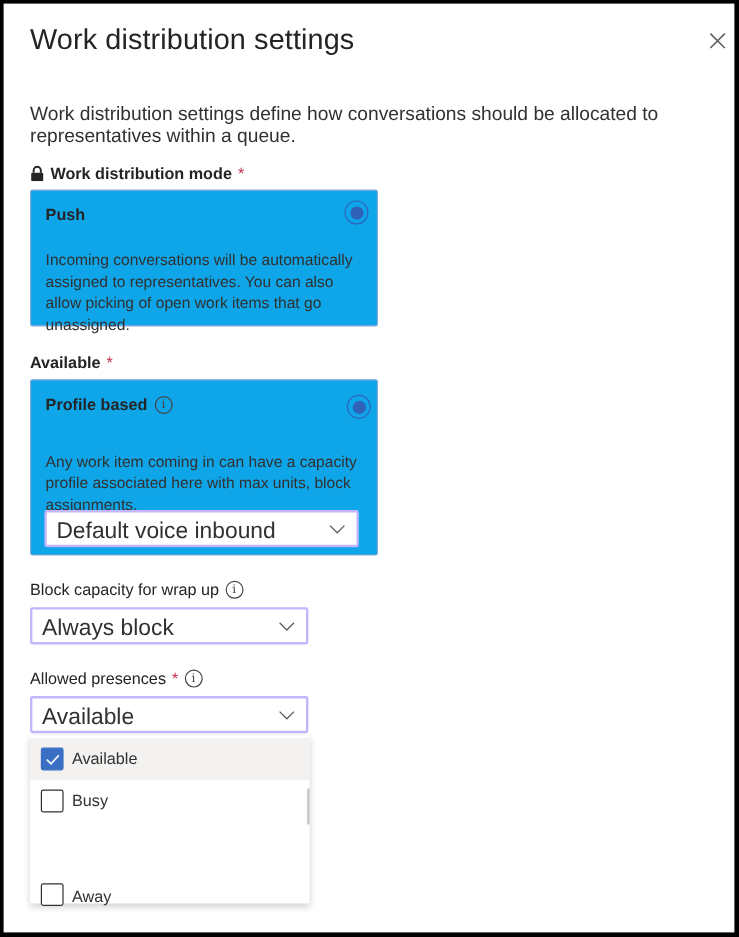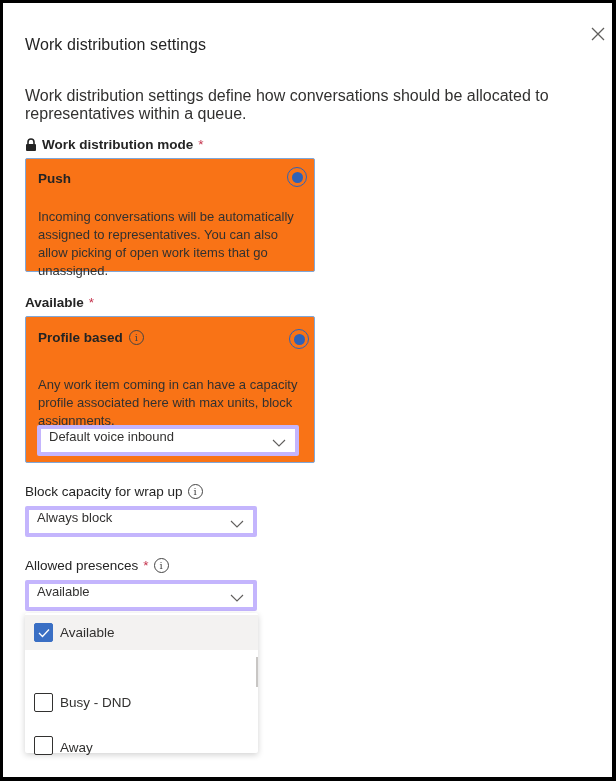--- a/index.html
+++ b/index.html
@@ -4,58 +4,58 @@
 <style>
   * { box-sizing: border-box; margin: 0; padding: 0; }
   html, body { width: 616px; height: 781px; background: #000; overflow: hidden; }
   body { font-family: "Liberation Sans", sans-serif; color: #242424; }
   .frame {
     position: absolute; left: 3px; top: 3px; width: 609px; height: 774px;
     background: #fff; overflow: hidden;
   }
   .title {
     position: absolute; left: 22px; top: 17px;
-    font-size: 16px; font-weight: 400; color: #242424; letter-spacing: 0.1px; margin-top: 16px;
+    font-size: 24px; font-weight: 400; color: #242424; letter-spacing: 0.1px;
   }
   .close {
     position: absolute; left: 587px; top: 23px; width: 16px; height: 16px;
     cursor: pointer;
   }
   .desc {
     position: absolute; left: 22px; top: 84px; width: 560px;
     font-size: 16px; line-height: 18px; color: #323130;
   }
   .label {
     position: absolute; font-size: 13.5px; font-weight: 700; color: #242424;
     display: flex; align-items: center; gap: 5px;
   }
   .req { color: #c4314b; font-weight: 400; }
   .card {
-    position: absolute; border: 1px solid #7fa7d8; border-radius: 2px; background: #f97316;
+    position: absolute; border: 1px solid #7fa7d8; border-radius: 2px; background: #0ea5e9;
   }
   .card-title {
     position: absolute; left: 12px; font-size: 13.5px; font-weight: 700; color: #242424;
     display: flex; align-items: center; gap: 6px;
   }
   .card-text {
     position: absolute; left: 12px; font-size: 13px; line-height: 18px; color: #323130; margin-top: 16px;
   }
   .radio {
     position: absolute; width: 20px; height: 20px; border-radius: 50%;
     border: 1.5px solid #2f62b8; display: flex; align-items: center; justify-content: center;
   }
   .radio .dot { width: 11px; height: 11px; border-radius: 50%; background: #2f62b8; }
   .info {
     display: inline-flex; width: 15px; height: 15px; border: 1.2px solid #444; border-radius: 50%;
     align-items: center; justify-content: center; font-size: 10px; font-weight: 400;
     font-family: "DejaVu Serif", serif; color: #444;
   }
   .select {
-    position: absolute; height: 31px; border: 4px solid #c4b5fd; border-radius: 2px; background: #fff;
-    display: flex; align-items: flex-start; padding-left: 8px; font-size: 13px; color: #323130;
+    position: absolute; height: 31px; border: 2px solid #c4b5fd; border-radius: 2px; background: #fff;
+    display: flex; align-items: flex-end; padding-left: 8px; font-size: 19px; color: #323130;
     cursor: pointer;
   }
   .select .chev { position: absolute; right: 9px; top: 9px; width: 14px; height: 10px; }
   .dropdown {
     position: absolute; left: 22px; top: 610px; width: 233px; height: 140px;
     background: #fff; box-shadow: 0 2px 6px rgba(0,0,0,0.18); border-radius: 2px;
   }
   .option {
     position: absolute; left: 0; width: 233px; height: 35px;
     display: flex; align-items: center; padding-left: 9px; font-size: 13.5px; color: #323130;
@@ -148,23 +148,23 @@
 
   <div class="dropdown">
     <div class="option selected" style="top:2px;">
       <span class="cb checked">
         <svg width="12" height="10" viewBox="0 0 12 10">
             <path d="M1 5 L4.5 8.5 L11 1.5" stroke="#fff" stroke-width="1.3" fill="none"></path>
           </svg>
       </span>
       <span>Available</span>
     </div>
-    <div class="option" style="top:72px;">
+    <div class="option" style="top:37px;">
       <span class="cb"></span>
-      <span>Busy - DND</span>
+      <span>Busy</span>
     </div>
     <div class="option" style="top:107px;align-items:flex-end;">
       <span class="cb"></span>
       <span>Away</span>
     </div>
   </div>
   <div class="scroll-thumb"></div>
 
 </div>
 

